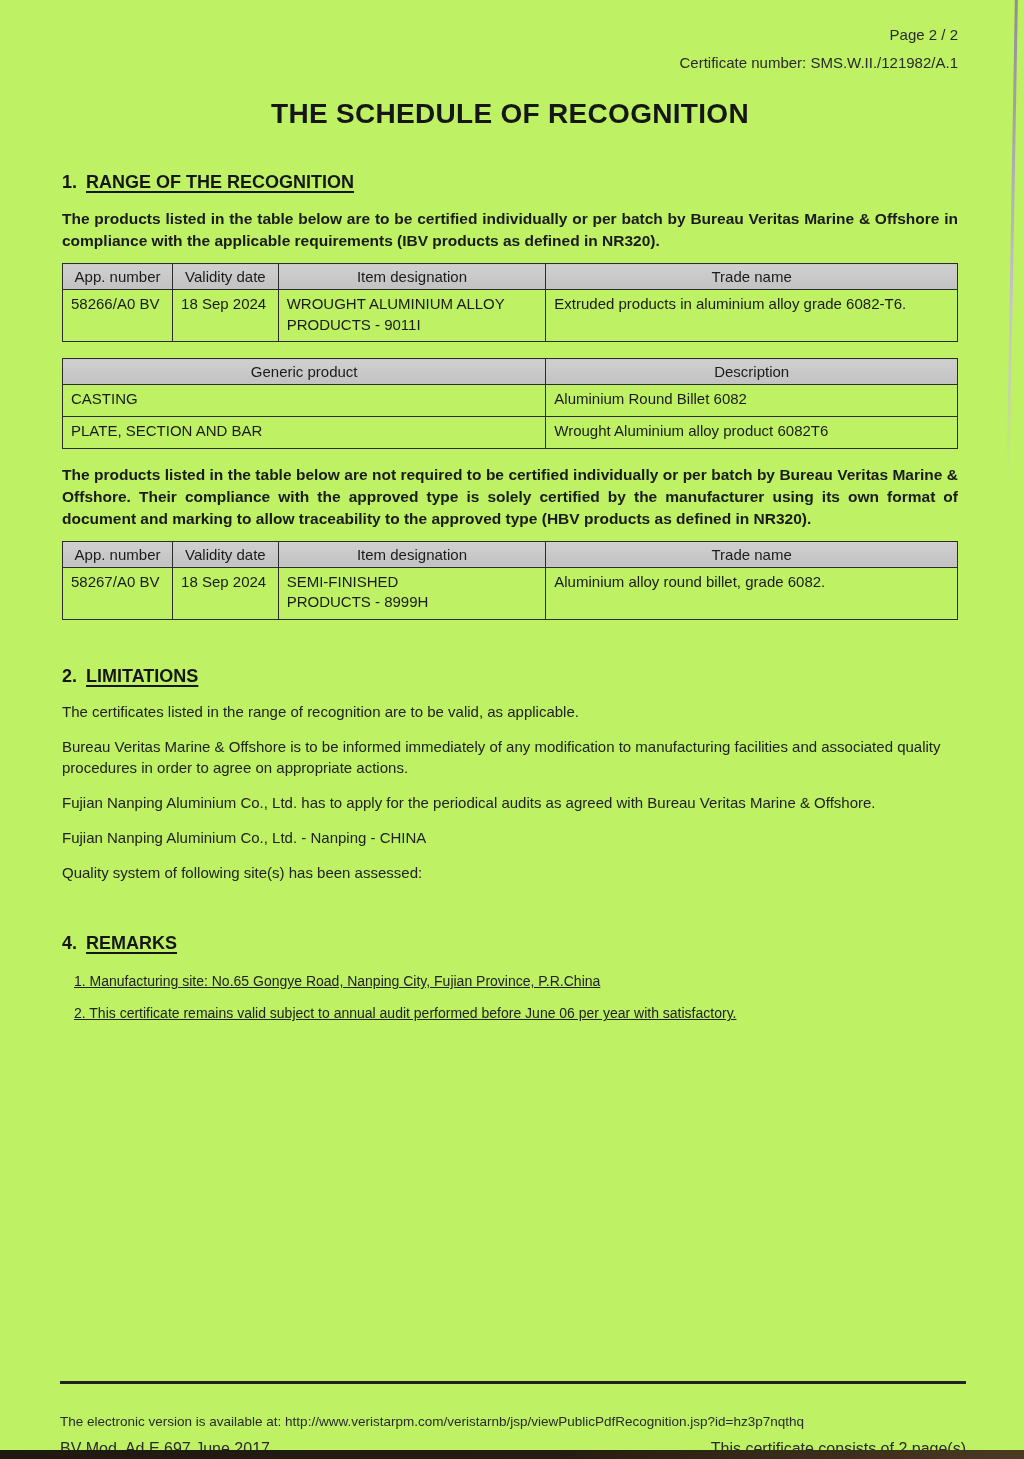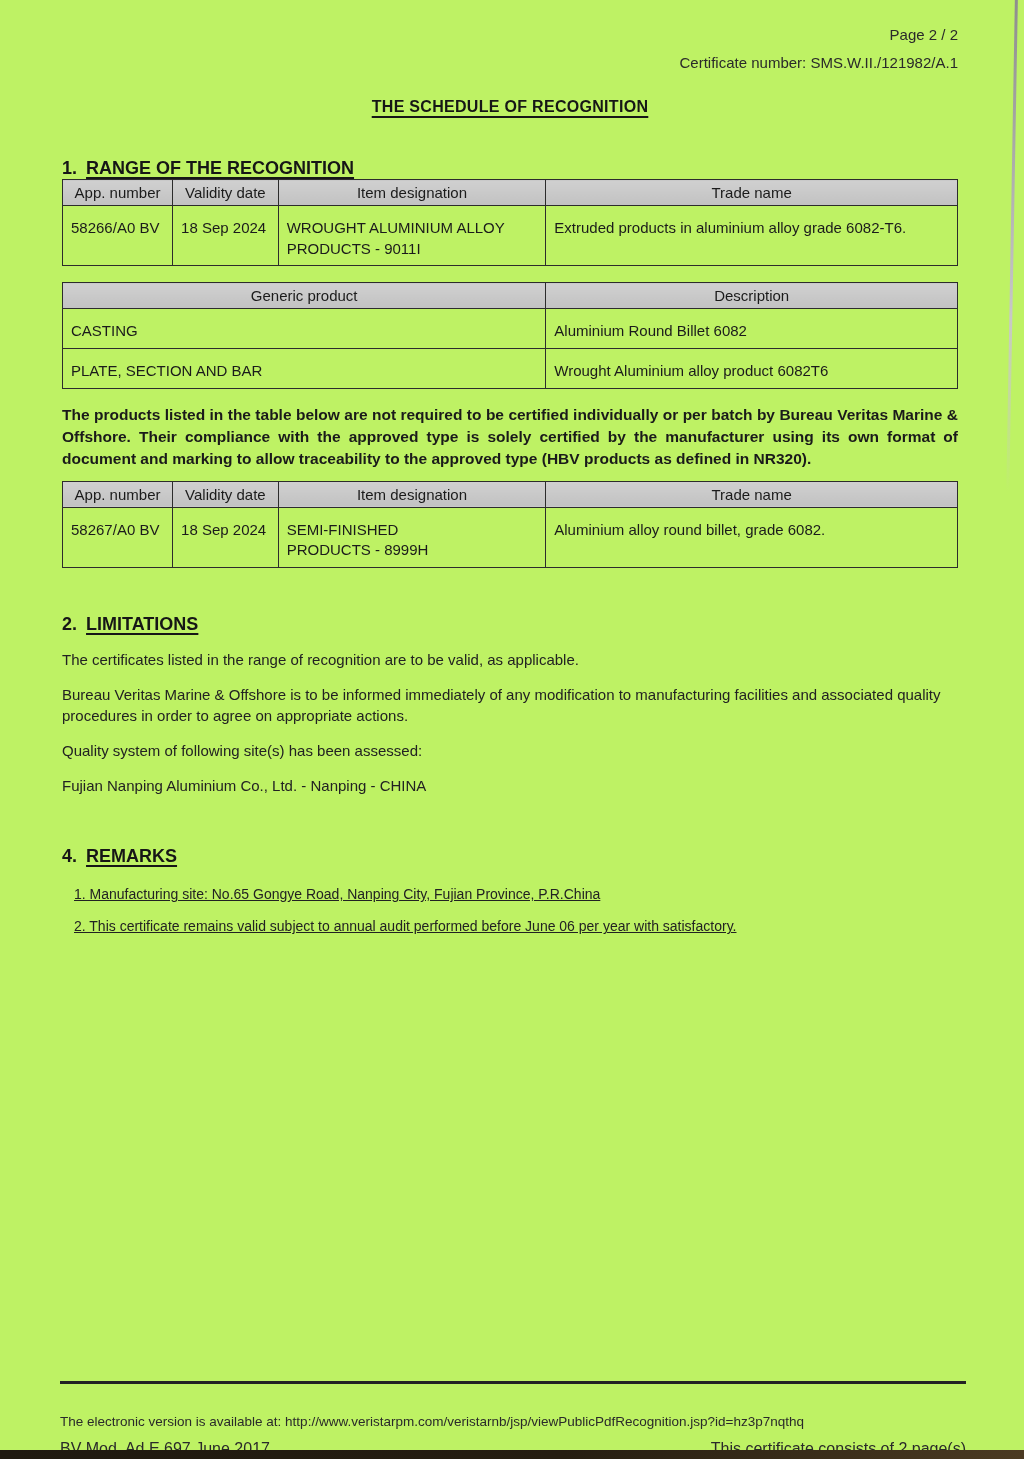--- a/index.html
+++ b/index.html
@@ -14,24 +14,23 @@
     box-sizing: border-box;
   }
   .content { padding: 26px 66px 0 62px; }
 
   .page-indicator { text-align: right; font-size: 15px; color: #2a2a2a; }
   .cert-number   { text-align: right; font-size: 15px; color: #2a2a2a; margin-top: 11px; }
 
   .doc-title {
     margin: 27px 0 0 0;
     text-align: center;
-    font-size: 16px;
+    font-size: 28px;
     font-weight: bold;
     color: #161616;
-    text-decoration: underline;
     text-underline-offset: 4px;
     text-decoration-thickness: 2px;
     letter-spacing: 0.3px;
   }
 
   .sec-heading {
     font-size: 18px;
     font-weight: bold;
     color: #161616;
     margin: 0;
@@ -73,21 +72,21 @@
   }
   table.doc-table th {
     background: linear-gradient(#d0d0d0, #c2c2c2);
     font-weight: normal;
     text-align: center;
     padding: 4px 6px;
     border: 1.6px solid #2c2c2c;
   }
   table.doc-table td {
     border: 1.6px solid #2c2c2c;
-    padding: 12px 8px 6px 8px;
+    padding: 4px 8px 6px 8px;
     vertical-align: top;
     white-space: pre-line;
     line-height: 1.38;
   }
   .tbl-gap { margin-top: 30px; }
   .tbl-tight { margin-top: 8px; }
 
   .remarks-line { font-size: 14px; line-height: 1.45; color: #222; margin: 12px; text-decoration: underline; }
   .remarks-wrap { margin-top: 17px; }
 
@@ -137,20 +136,21 @@
     <div class="page-indicator">Page 2 / 2</div>
     <div class="cert-number">Certificate number: SMS.W.II./121982/A.1</div>
 
     <h1 class="doc-title">THE SCHEDULE OF RECOGNITION</h1>
 
     <h2 class="sec-heading mt-s1">
       <span class="num">1.</span>
       <span class="hu">RANGE OF THE RECOGNITION</span>
     </h2>
 
+    <p class="bold-just">The products listed in the table below are to be certified individually or per batch by Bureau Veritas Marine &amp; Offshore in compliance with the applicable requirements (IBV products as defined in NR320).</p>
 
     <table class="doc-table">
       <colgroup>
           <col style="width:12.3%">
           <col style="width:11.8%">
           <col style="width:29.9%">
           <col style="width:46%">
         </colgroup>
       <thead>
         <tr>
@@ -222,23 +222,24 @@
         </tr>
       </tbody>
     </table>
 
     <h2 class="sec-heading mt-s2">
       <span class="num">2.</span>
       <span class="hu">LIMITATIONS</span>
     </h2>
     <p class="body-text">The certificates listed in the range of recognition are to be valid, as applicable.</p>
     <p class="body-text">Bureau Veritas Marine &amp; Offshore is to be informed immediately of any modification to manufacturing facilities and associated quality procedures in order to agree on appropriate actions.</p>
-
+    <p class="body-text">Fujian Nanping Aluminium Co., Ltd. has to apply for the periodical audits as agreed with Bureau Veritas Marine &amp; Offshore.</p>
+
+    <p class="body-text gap-lg">Fujian Nanping Aluminium Co., Ltd. - Nanping - CHINA</p>
     <p class="body-text gap-lg">Quality system of following site(s) has been assessed:</p>
-    <p class="body-text gap-lg">Fujian Nanping Aluminium Co., Ltd. - Nanping - CHINA</p>
 
     <h2 class="sec-heading mt-s4">
       <span class="num">4.</span>
       <span class="hu">REMARKS</span>
     </h2>
     <div class="remarks-wrap">
       <p class="remarks-line">1. Manufacturing site: No.65 Gongye Road, Nanping City, Fujian Province, P.R.China</p>
       <p class="remarks-line">2. This certificate remains valid subject to annual audit performed before June 06 per year with satisfactory.</p>
     </div>
 

